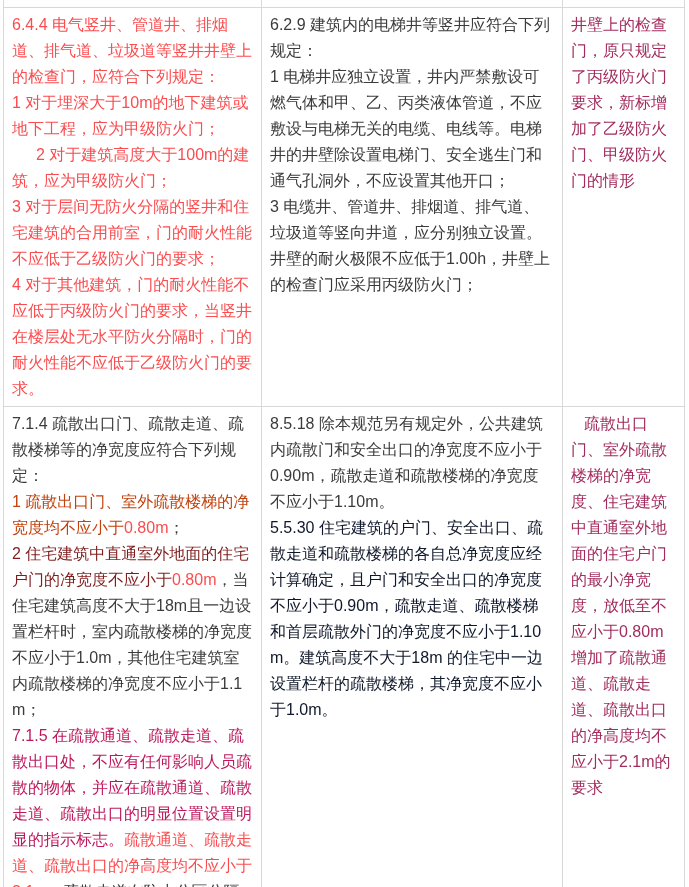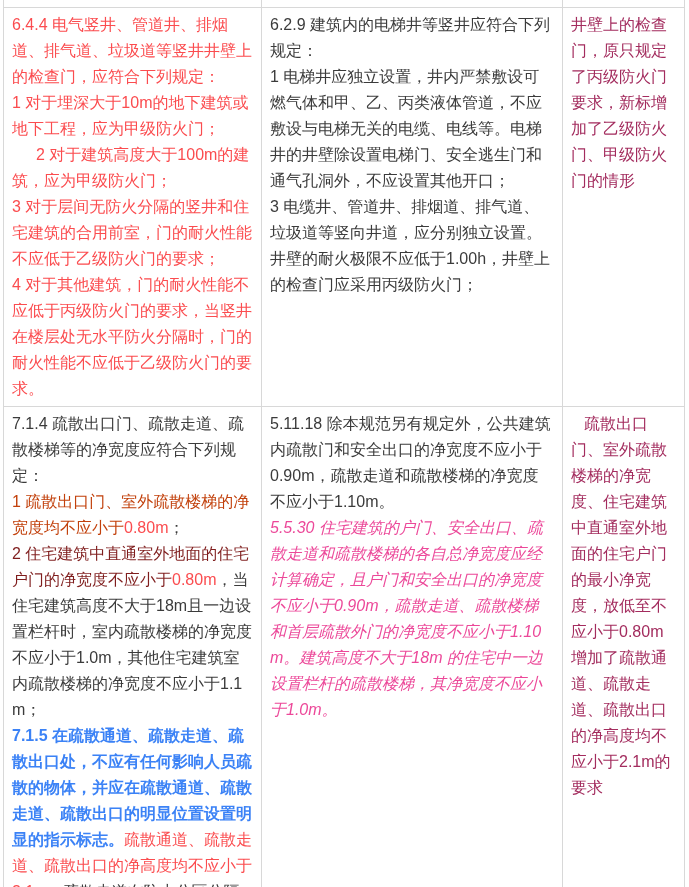--- a/index.html
+++ b/index.html
@@ -77,25 +77,25 @@
           </td>
           <td>
             <p><span style="color: rgb(163, 44, 94);">井壁上的检查门，原只规定了丙级防火门要求，新标增加了乙级防火门、甲级防火门的情形</span></p>
           </td>
         </tr>
         <tr class="row-2">
           <td>
             <p><span style="color: rgb(59, 59, 59);">7.1.4 疏散出口门、疏散走道、疏散楼梯等的净宽度应符合下列规定：</span></p>
             <p><span style="color: #c2410c;">1 疏散出口门、室外疏散楼梯的净宽度均不应小于</span><span style="color: rgb(251, 76, 79);">0.80m</span><span style="color: rgb(59, 59, 59);">；</span></p>
             <p><span style="color: #7f1d1d;">2 住宅建筑中直通室外地面的住宅户门的净宽度不应小于</span><span style="color: rgb(251, 76, 79);">0.80m</span><span style="color: rgb(59, 59, 59);">，当住宅建筑高度不大于18m且一边设置栏杆时，室内疏散楼梯的净宽度不应小于1.0m，其他住宅建筑室内疏散楼梯的净宽度不应小于1.1m；</span></p>
-            <p><span style="color: #3b82f6; font-weight: bold;">7.1.5 在疏散通道、疏散走道、疏散出口处，不应有任何影响人员疏散的物体，并应在疏散通道、疏散走道、疏散出口的明显位置设置明显的指示标志。</span><span style="color: rgb(251, 76, 79);">疏散通道、疏散走道、疏散出口的净高度均不应小于2.1m。</span><span style="color: rgb(59, 59, 59);">疏散走道在防火分区分隔处应设置疏散门。</span></p>
+            <p><span style="color: #be185d;">7.1.5 在疏散通道、疏散走道、疏散出口处，不应有任何影响人员疏散的物体，并应在疏散通道、疏散走道、疏散出口的明显位置设置明显的指示标志。</span><span style="color: rgb(251, 76, 79);">疏散通道、疏散走道、疏散出口的净高度均不应小于2.1m。</span><span style="color: rgb(59, 59, 59);">疏散走道在防火分区分隔处应设置疏散门。</span></p>
           </td>
           <td>
-            <p><span style="color: rgb(59, 59, 59);">5.11.18 除本规范另有规定外，公共建筑内疏散门和安全出口的净宽度不应小于0.90m，疏散走道和疏散楼梯的净宽度不应小于1.10m。</span></p>
-            <p><span style="color: #ec4899; font-style: italic;">5.5.30 住宅建筑的户门、安全出口、疏散走道和疏散楼梯的各自总净宽度应经计算确定，且户门和安全出口的净宽度不应小于0.90m，疏散走道、疏散楼梯和首层疏散外门的净宽度不应小于1.10m。建筑高度不大于18m 的住宅中一边设置栏杆的疏散楼梯，其净宽度不应小于1.0m。</span></p>
+            <p><span style="color: rgb(59, 59, 59);">8.5.18 除本规范另有规定外，公共建筑内疏散门和安全出口的净宽度不应小于0.90m，疏散走道和疏散楼梯的净宽度不应小于1.10m。</span></p>
+            <p><span style="color: #0f172a;">5.5.30 住宅建筑的户门、安全出口、疏散走道和疏散楼梯的各自总净宽度应经计算确定，且户门和安全出口的净宽度不应小于0.90m，疏散走道、疏散楼梯和首层疏散外门的净宽度不应小于1.10m。建筑高度不大于18m 的住宅中一边设置栏杆的疏散楼梯，其净宽度不应小于1.0m。</span></p>
           </td>
           <td>
             <p><span style="color: rgb(163, 44, 94); margin-left: 13px;">疏散出口门、室外疏散楼梯的净宽度、住宅建筑中直通室外地面的住宅户门的最小净宽度，放低至不应小于0.80m</span></p>
             <p><span style="color: rgb(163, 44, 94);">增加了疏散通道、疏散走道、疏散出口的净高度均不应小于2.1m的要求</span></p>
           </td>
         </tr>
       </tbody>
   </table>
 </div>
 

